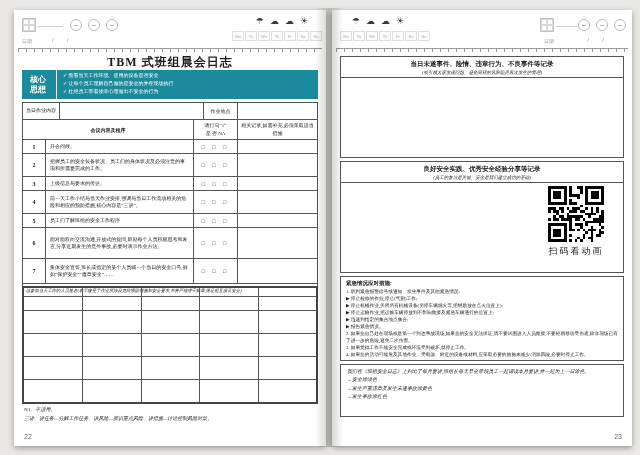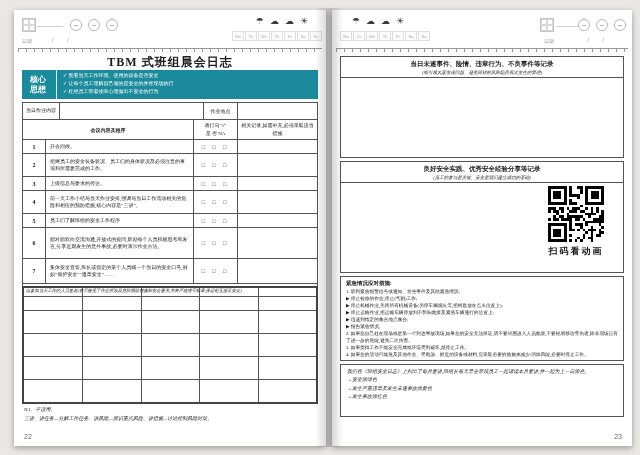--- a/index.html
+++ b/index.html
@@ -68,21 +68,21 @@
 
   
   .box{position:absolute;left:8px;right:8px;border:1px solid #555;box-sizing:border-box}
   .boxhead{border-bottom:1px solid #555;text-align:center;padding:3px 2px 2px}
   .boxtitle{font-size:6.5px;font-weight:bold}
   .boxsub{font-size:4.5px;font-style:italic;margin-top:1px;color:#222}
   .box1{top:46px;height:102px}
   .box2{top:151px;height:112px}
   .qrwrap{position:absolute;right:16px;top:24px;width:62px;text-align:center}
   .qr{width:56px;height:56px;display:block;margin:0 auto}
-  .qrcap{font-size:9px;font-weight:bold;letter-spacing:2px;margin-top:3px;white-space:nowrap}
+  .qrcap{font-size:9px;font-weight:normal;letter-spacing:2px;margin-top:3px;white-space:nowrap}
   .box3{top:266px;height:85px;padding:3px 5px}
   .emtitle{font-size:5.5px;font-weight:bold;margin-bottom:1px}
   .emline{font-size:4.7px;line-height:1.5}
   .box4{top:354px;height:53px;padding:3px 6px;font-style:italic}
   .plline{font-size:5px;line-height:1.65}
 </style>
 </head>
 <body>
 
 <div class="page page-left">

